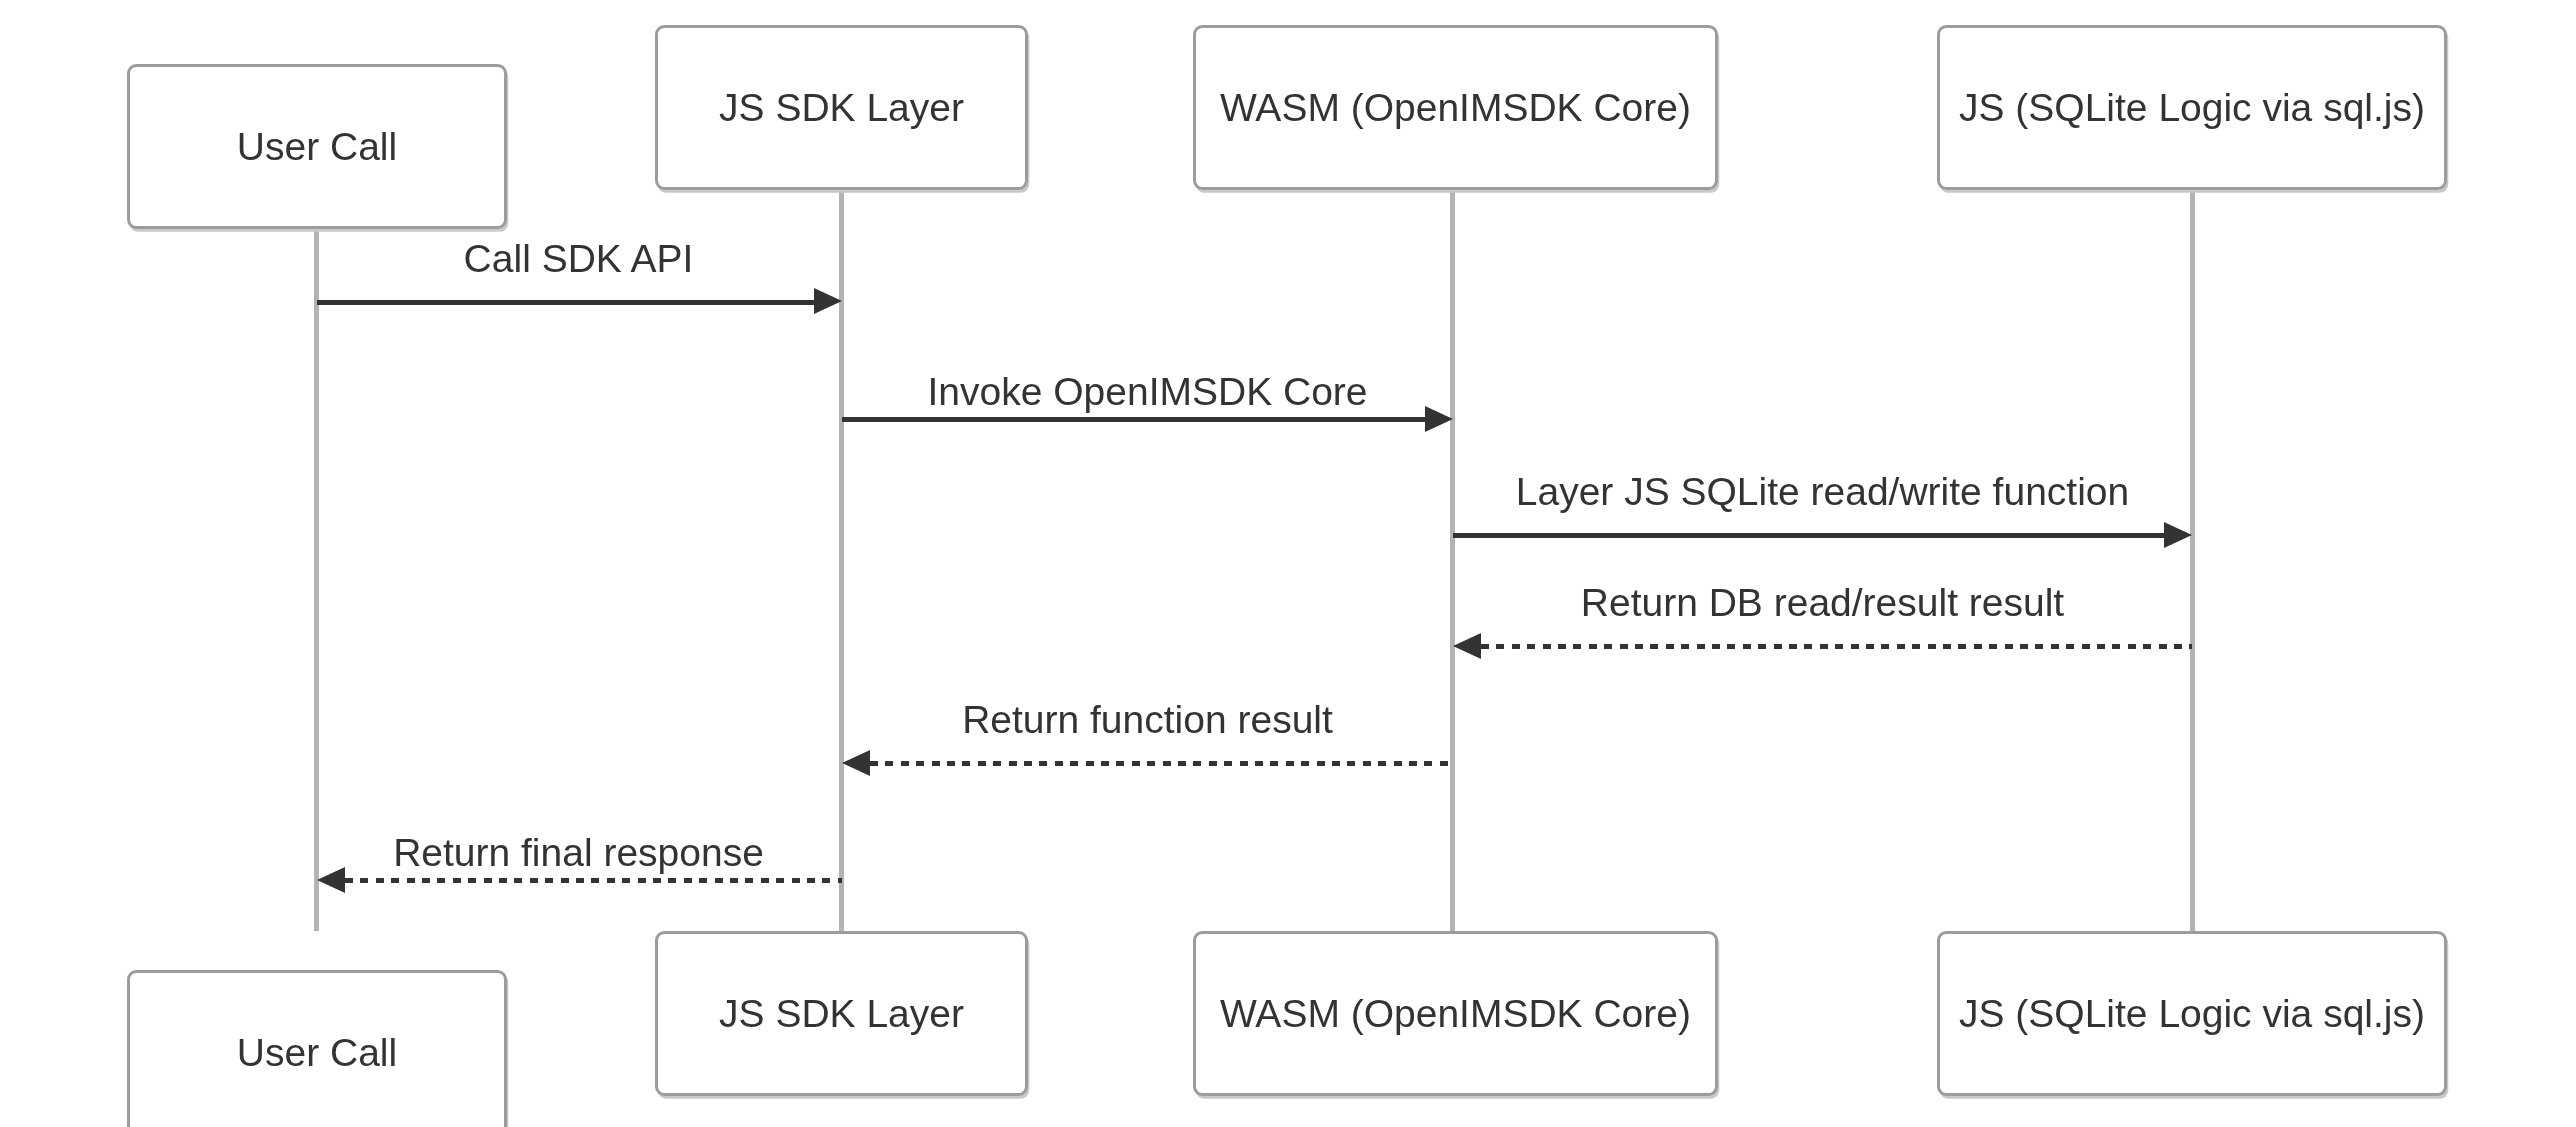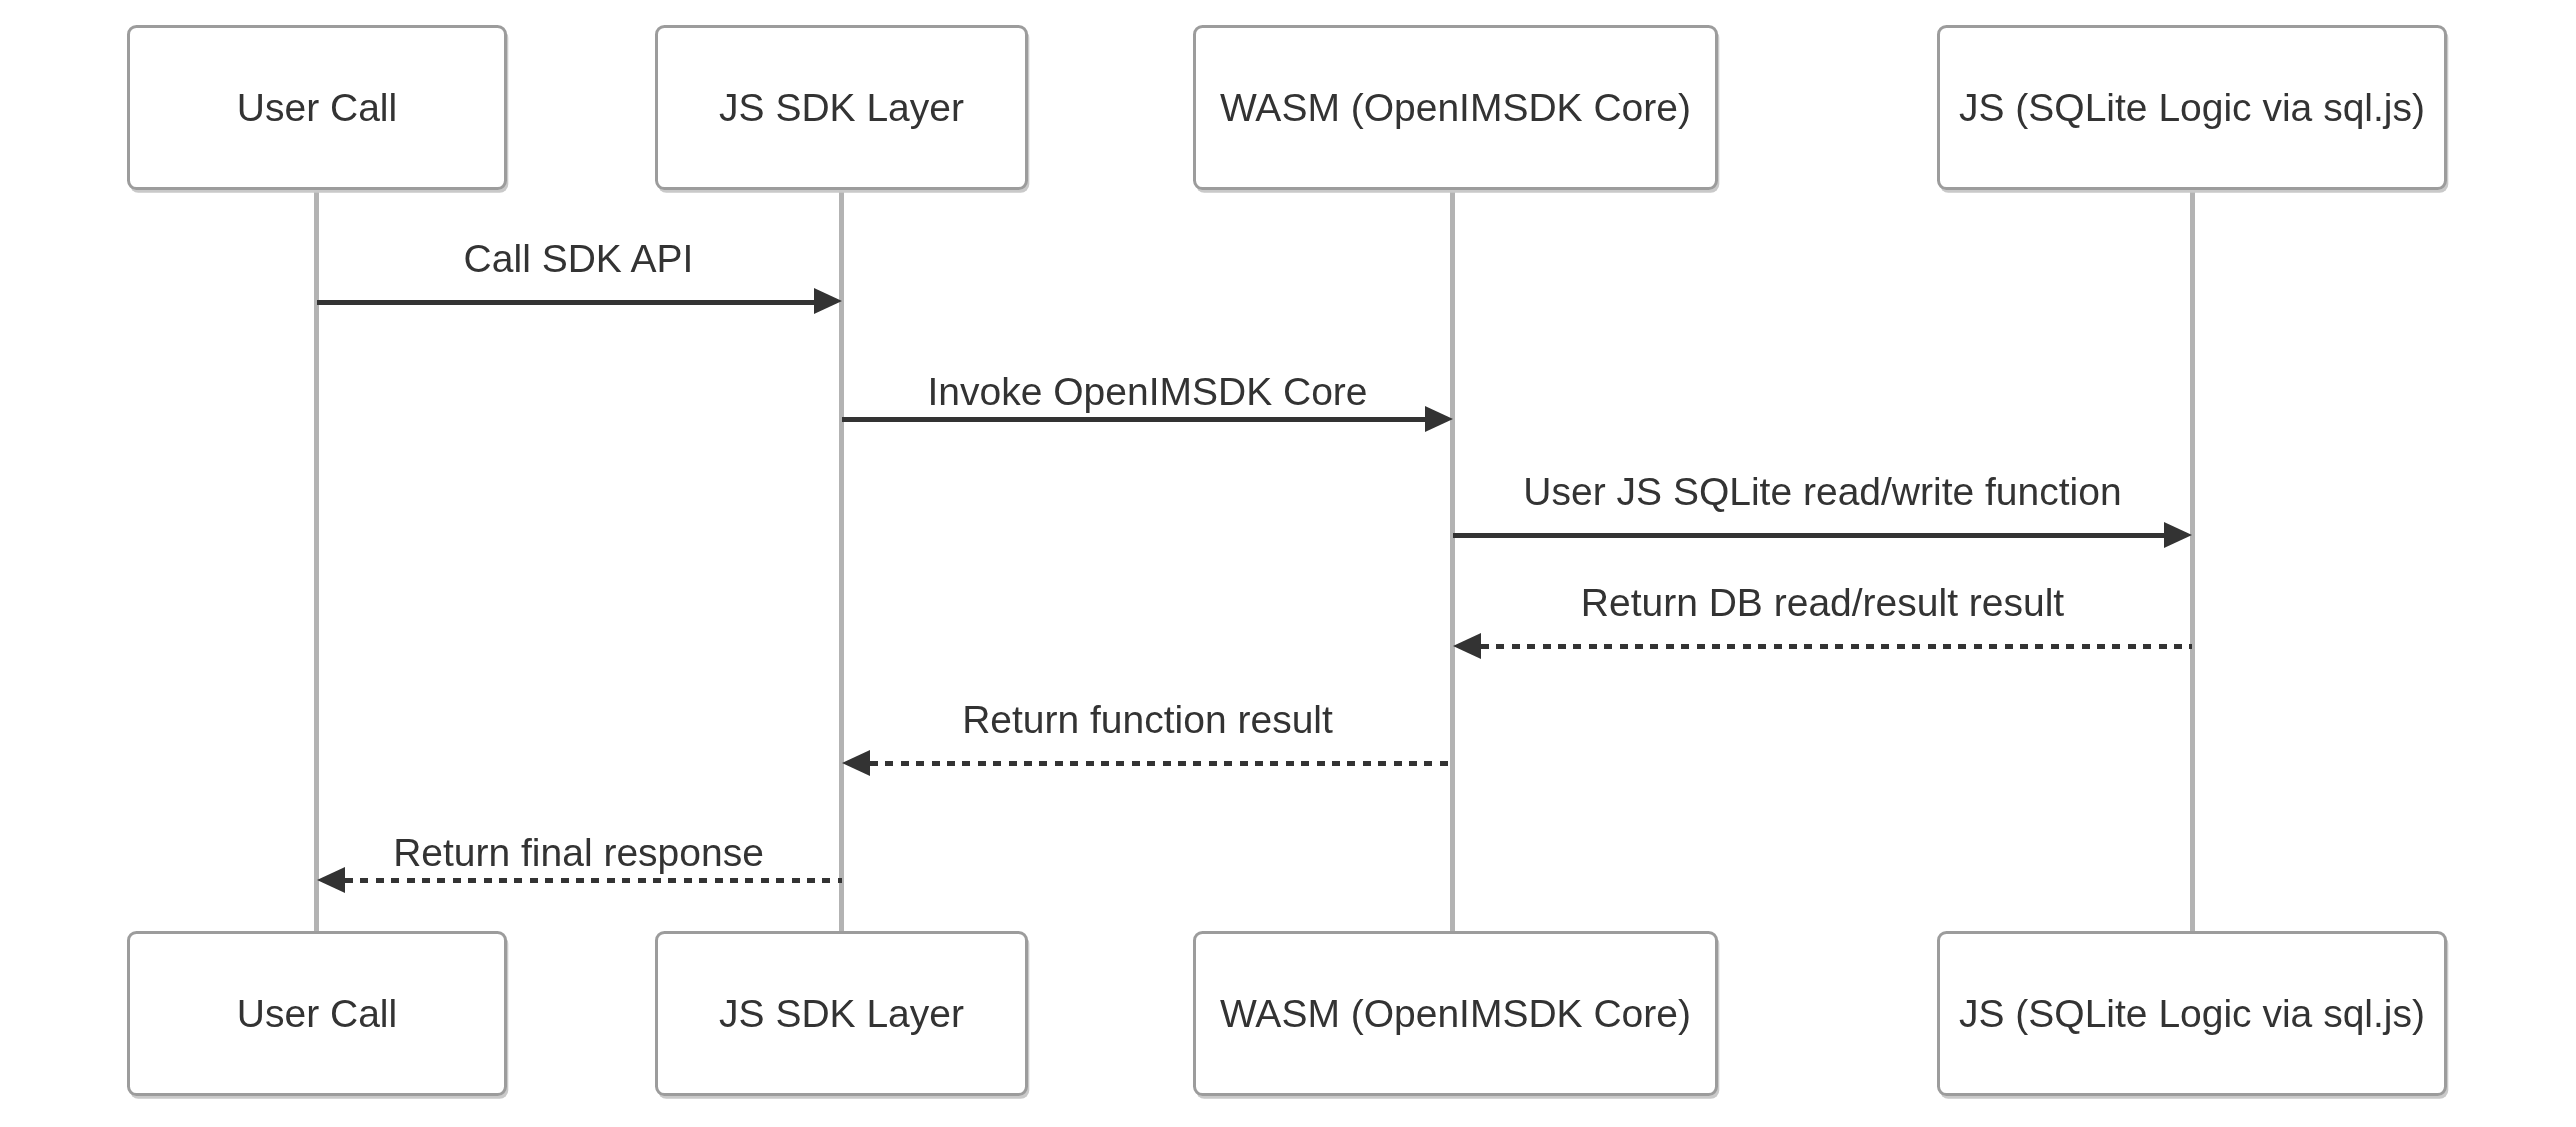--- a/index.html
+++ b/index.html
@@ -39,21 +39,21 @@
     border: 3.4px solid #9c9c9c;
     border-radius: 9.4px;
     box-sizing: border-box;
     display: flex;
     align-items: center;
     justify-content: center;
     box-shadow: 2px 3.4px 0 -0.7px #c9c9c9;
   }
   .row-top    { top: 25px; }
   .row-bottom { top: 931px; }
-  .p0 { left: 127px;  width: 380px; }
+  .p0 { left: 127px;  width: 380px; margin-top: 39px; }
   .p1 { left: 655px;  width: 373px; }
   .p2 { left: 1193px; width: 525px; }
   .p3 { left: 1937px; width: 510px; }
   .actor-label {
     font-size: 39px;
     color: #333333;
     white-space: nowrap;
     text-align: center;
   }
 
@@ -145,21 +145,21 @@
   </div>
 
   <div class="msg-label m0l">Call SDK API</div>
   <div class="msg-line solid m0line"></div>
   <div class="arrow-head head-right m0head"></div>
 
   <div class="msg-label m1l">Invoke OpenIMSDK Core</div>
   <div class="msg-line solid m1line"></div>
   <div class="arrow-head head-right m1head"></div>
 
-  <div class="msg-label m2l">User JS SQLite read/write function</div>
+  <div class="msg-label m2l">Layer JS SQLite read/write function</div>
   <div class="msg-line solid m2line"></div>
   <div class="arrow-head head-right m2head"></div>
 
   <div class="msg-label m3l">Return DB read/result result</div>
   <div class="msg-line dashed m3line"></div>
   <div class="arrow-head head-left m3head"></div>
 
   <div class="msg-label m4l">Return function result</div>
   <div class="msg-line dashed m4line"></div>
   <div class="arrow-head head-left m4head"></div>

